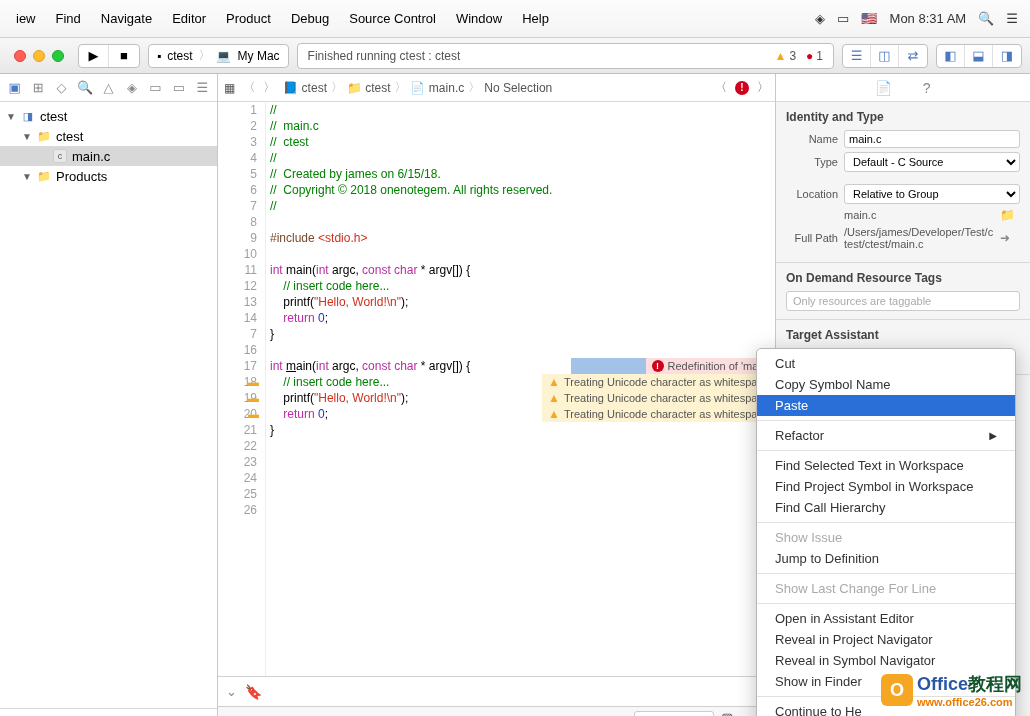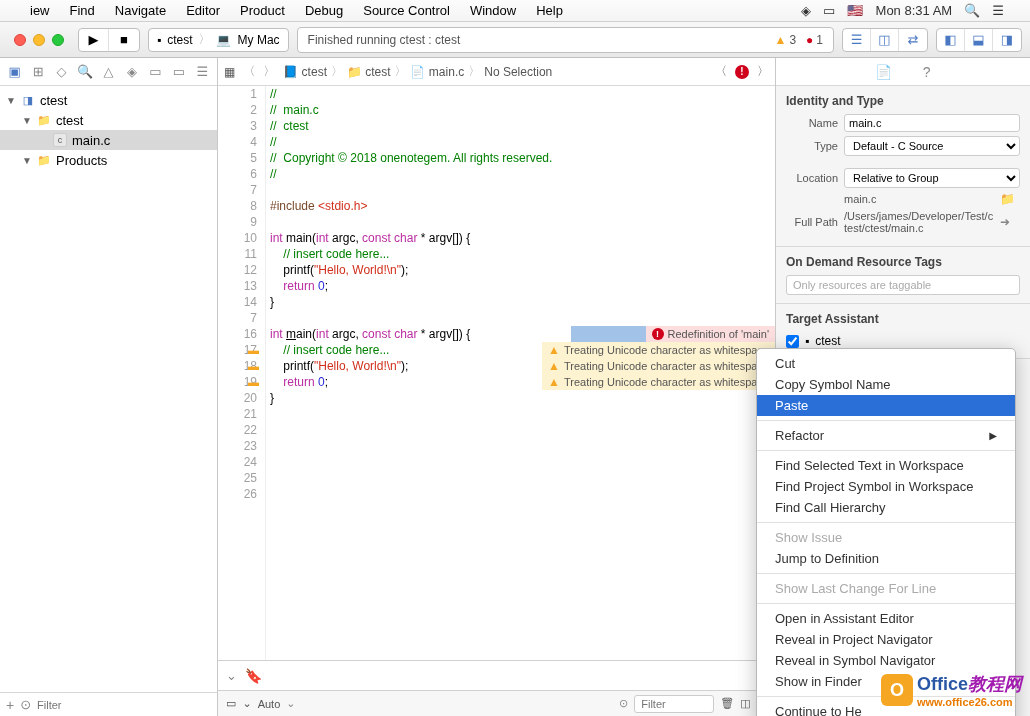--- a/index.html
+++ b/index.html
@@ -1,19 +1,19 @@
 <!DOCTYPE html>
 <html><head>
 <meta charset="utf-8">
 <style>
 * { margin: 0; padding: 0; box-sizing: border-box; font-family: -apple-system, BlinkMacSystemFont, "Helvetica Neue", Arial, sans-serif; }
 body { width: 1030px; height: 716px; background: #f0f0f0; overflow: hidden; position: relative; font-size: 13px; }
 
 
-.menubar { height: 22px; background: linear-gradient(#fcfcfc, #f4f4f4); display: flex; align-items: center; padding: 0 20px; font-size: 13px; border-bottom: 1px solid #d0d0d0; }
+.menubar { height: 38px; background: linear-gradient(#fcfcfc, #f4f4f4); display: flex; align-items: center; padding: 0 6px; font-size: 13px; border-bottom: 1px solid #d0d0d0; }
 .menubar .menu-item { padding: 0 10px; cursor: default; }
 .menubar .spacer { flex: 1; }
 .menubar .status-icon { padding: 0 6px; font-size: 13px; color: #333; }
 
 
 .toolbar { height: 36px; background: linear-gradient(#f7f7f7, #e8e8e8); display: flex; align-items: center; padding: 0 8px; border-bottom: 1px solid #c0c0c0; gap: 8px; }
 .traffic-lights { display: flex; gap: 7px; padding: 0 6px; }
 .tl { width: 12px; height: 12px; border-radius: 50%; }
 .tl.red { background: #ff5f56; border: 0.5px solid #e0443e; }
 .tl.yellow { background: #ffbd2e; border: 0.5px solid #dea123; }
@@ -104,21 +104,21 @@
 .context-menu { position: absolute; left: 756px; top: 348px; width: 260px; background: #fff; border: 1px solid #b8b8b8; border-radius: 5px; box-shadow: 0 4px 20px rgba(0,0,0,0.25); padding: 4px 0; font-size: 13px; z-index: 100; }
 .ctx-item { padding: 3px 18px; color: #333; display: flex; align-items: center; justify-content: space-between; }
 .ctx-item.highlighted { background: #2a6fd8; color: #fff; }
 .ctx-item.disabled { color: #aaa; }
 .ctx-sep { height: 1px; background: #e0e0e0; margin: 4px 0; }
 .ctx-arrow { font-size: 10px; }
 
 
 .watermark { position: absolute; right: 8px; bottom: 8px; font-size: 18px; font-weight: bold; display: flex; align-items: center; gap: 4px; z-index: 200; }
 .watermark .big { color: #2956a5; }
-.watermark .orange { color: #a21caf; font-style: italic; }
+.watermark .orange { color: #14532d; }
 .watermark .url { font-size: 11px; color: #e87b00; display: block; }
 .watermark .logo { width: 32px; height: 32px; background: #f5a623; border-radius: 6px; display: flex; align-items: center; justify-content: center; color: #fff; font-weight: bold; }
 </style>
 </head>
 <body>
 
 <div class="menubar">
   <span class="menu-item">iew</span>
     <span class="menu-item">Find</span>
     <span class="menu-item">Navigate</span>
@@ -271,20 +271,21 @@
           <div class="line">23</div>
           <div class="line">24</div>
           <div class="line">25</div>
           <div class="line">26</div>
         </div>
       <div class="code-body" id="code-body">
           <div class="code-line"><span class="comment">//</span></div>
           <div class="code-line"><span class="comment">//  main.c</span></div>
           <div class="code-line"><span class="comment">//  ctest</span></div>
           <div class="code-line"><span class="comment">//</span></div>
+          <div class="code-line"><span class="comment">//  Created by james on 6/15/18.</span></div>
           <div class="code-line"><span class="comment">//  Copyright © 2018 onenotegem. All rights reserved.</span></div>
           <div class="code-line"><span class="comment">//</span></div>
           <div class="code-line"></div>
           <div class="code-line"><span class="pp">#include </span><span class="include-lit">&lt;stdio.h&gt;</span></div>
           <div class="code-line"></div>
           <div class="code-line"><span class="keyword">int</span> main(<span class="keyword">int</span> argc, <span class="keyword">const</span> <span class="keyword">char</span> * argv[]) {</div>
           <div class="code-line">    <span class="comment">// insert code here...</span></div>
           <div class="code-line">    printf(<span class="string">"Hello, World!\n"</span>);</div>
           <div class="code-line">    <span class="keyword">return</span> <span class="num">0</span>;</div>
           <div class="code-line">}</div>

